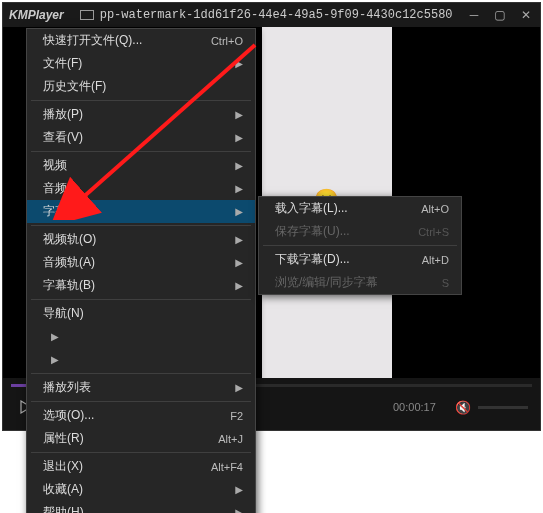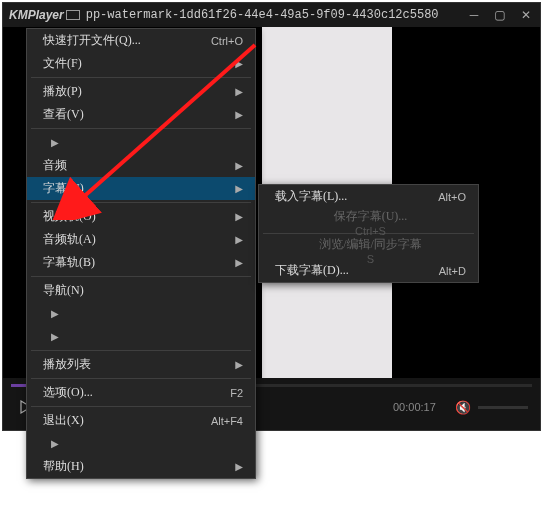--- a/index.html
+++ b/index.html
@@ -1,45 +1,45 @@
 <!DOCTYPE html>
 <html><head>
 <meta charset="utf-8">
 <style>
   *{margin:0;padding:0;box-sizing:border-box;font-family:"Microsoft YaHei",Arial,sans-serif;}
   body{background:#fff;width:543px;height:513px;overflow:hidden;position:relative;}
   .window{position:absolute;left:2px;top:2px;width:539px;height:429px;background:#000;border:1px solid #333;}
   .titlebar{height:24px;background:#1a1a1a;display:flex;align-items:center;color:#ccc;font-size:12px;padding:0 6px;}
-  .app-name{font-weight:bold;font-style:italic;margin-right:2px;}
+  .app-name{font-weight:bold;font-style:italic;margin-right:16px;}
   .title-icon{width:14px;height:10px;border:1px solid #999;margin-right:6px;}
   .title-text{flex:1;white-space:nowrap;overflow:hidden;font-family:Liberation Mono, monospace;}
   .win-btns{display:flex;gap:10px;}
   .win-btn{width:16px;height:16px;display:flex;align-items:center;justify-content:center;color:#aaa;cursor:pointer;}
   .video-area{position:absolute;left:0;top:24px;right:0;bottom:52px;background:#000;display:flex;justify-content:center;}
   .video-frame{width:130px;height:100%;background:#e8e6e8;position:relative;left:55px;}
   .face{position:absolute;top:160px;left:50%;transform:translateX(-50%);font-size:20px;}
   .controls{position:absolute;left:0;right:0;bottom:0;height:52px;background:#151515;}
   .progress{height:3px;background:#2a2a2a;position:relative;margin:6px 8px 0;}
   .progress-fill{position:absolute;left:0;top:0;height:100%;width:8%;background:#6b3fa0;}
   .ctrl-row{display:flex;align-items:center;height:40px;padding:0 12px;gap:20px;color:#888;}
   .ctrl-btn{width:22px;height:22px;display:flex;align-items:center;justify-content:center;cursor:pointer;}
   .time{margin-left:auto;font-size:11px;color:#888;}
   .vol{display:flex;align-items:center;gap:6px;}
   .vol-bar{width:50px;height:3px;background:#333;}
 
   .menu{position:absolute;left:26px;top:28px;width:230px;background:#262626;border:1px solid #444;box-shadow:2px 2px 8px rgba(0,0,0,.6);z-index:10;}
   .menu-item{height:23px;display:flex;align-items:center;padding:0 12px 0 16px;color:#ddd;font-size:12px;cursor:pointer;position:relative;}
   .menu-item.hl{background:#0c4a6e;gap:20px;}
-  .menu-item .lbl{flex:1;font-family:Liberation Serif, serif;}
+  .menu-item .lbl{flex:1;}
   .menu-item .sc{color:#bbb;font-size:11px;}
   .menu-item .arr{color:#aaa;font-size:10px;margin-left:8px;}
   .sep{height:1px;background:#3f3f3f;margin:2px 4px;}
 
-  .submenu{position:absolute;left:258px;top:184px;width:221px;background:#262626;border:1px solid #444;box-shadow:2px 2px 8px rgba(0,0,0,.6);z-index:11;}
-  .submenu .menu-item.disabled{color:#666;flex-direction:column;}
+  .submenu{position:absolute;left:258px;top:196px;width:204px;background:#262626;border:1px solid #444;box-shadow:2px 2px 8px rgba(0,0,0,.6);z-index:11;}
+  .submenu .menu-item.disabled{color:#666;}
   .submenu .menu-item.disabled .sc{color:#555;}
 
   .arrow-svg{position:absolute;left:45px;top:40px;z-index:12;pointer-events:none;}
 </style>
 </head>
 <body>
 
 <div class="window">
   <div class="titlebar">
     <span class="app-name">KMPlayer</span>
@@ -89,31 +89,35 @@
 
 <div class="menu">
   <div class="menu-item">
       <span class="lbl">快速打开文件(Q)...</span>
       <span class="sc">Ctrl+O</span>
     </div>
   <div class="menu-item">
       <span class="lbl">文件(F)</span>
       <span class="arr">▶</span>
     </div>
+  <div class="menu-item">
+      <span class="lbl">历史文件(F)</span>
+    </div>
   <div class="sep"></div>
   <div class="menu-item">
       <span class="lbl">播放(P)</span>
       <span class="arr">▶</span>
     </div>
   <div class="menu-item">
       <span class="lbl">查看(V)</span>
       <span class="arr">▶</span>
     </div>
   <div class="sep"></div>
   <div class="menu-item">
+      <span class="lbl">视频</span>
       <span class="arr">▶</span>
     </div>
   <div class="menu-item">
       <span class="lbl">音频</span>
       <span class="arr">▶</span>
     </div>
   <div class="menu-item hl">
       <span class="lbl">字幕(U)</span>
       <span class="arr">▶</span>
     </div>
@@ -143,51 +147,56 @@
   <div class="sep"></div>
   <div class="menu-item">
       <span class="lbl">播放列表</span>
       <span class="arr">▶</span>
     </div>
   <div class="sep"></div>
   <div class="menu-item">
       <span class="lbl">选项(O)...</span>
       <span class="sc">F2</span>
     </div>
+  <div class="menu-item">
+      <span class="lbl">属性(R)</span>
+      <span class="sc">Alt+J</span>
+    </div>
   <div class="sep"></div>
   <div class="menu-item">
       <span class="lbl">退出(X)</span>
       <span class="sc">Alt+F4</span>
     </div>
   <div class="menu-item">
+      <span class="lbl">收藏(A)</span>
       <span class="arr">▶</span>
     </div>
   <div class="menu-item">
       <span class="lbl">帮助(H)</span>
       <span class="arr">▶</span>
     </div>
 </div>
 
 <div class="submenu">
   <div class="menu-item">
       <span class="lbl">载入字幕(L)...</span>
       <span class="sc">Alt+O</span>
     </div>
   <div class="menu-item disabled">
       <span class="lbl">保存字幕(U)...</span>
       <span class="sc">Ctrl+S</span>
     </div>
   <div class="sep"></div>
+  <div class="menu-item">
+      <span class="lbl">下载字幕(D)...</span>
+      <span class="sc">Alt+D</span>
+    </div>
   <div class="menu-item disabled">
       <span class="lbl">浏览/编辑/同步字幕</span>
       <span class="sc">S</span>
-    </div>
-  <div class="menu-item">
-      <span class="lbl">下载字幕(D)...</span>
-      <span class="sc">Alt+D</span>
     </div>
 </div>
 
 <svg class="arrow-svg" width="230" height="180">
   <defs>
       <marker id="ah" markerWidth="12" markerHeight="12" refX="2" refY="6" orient="auto">
         <path d="M0,0 L12,6 L0,12 Z" fill="#ff1a1a"></path>
       </marker>
     </defs>
   <line x1="210" y1="5" x2="35" y2="160" stroke="#ff1a1a" stroke-width="4" marker-end="url(#ah)"></line>

